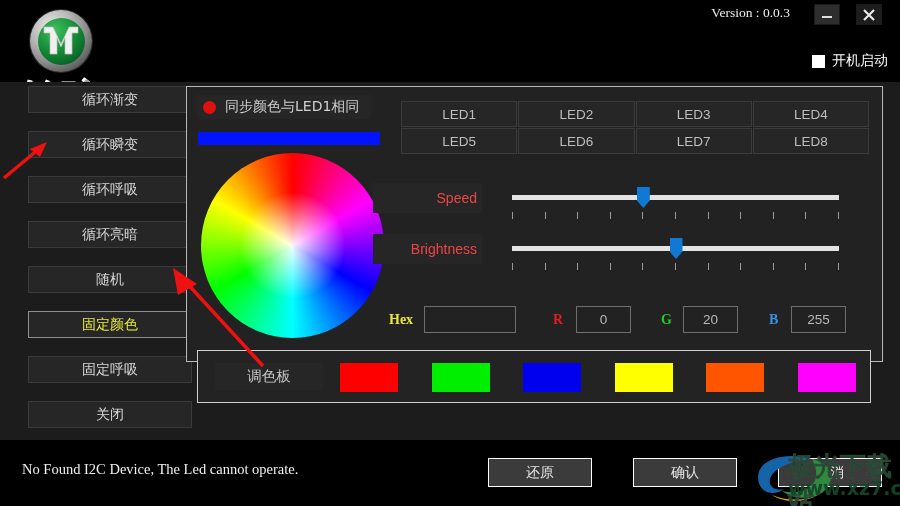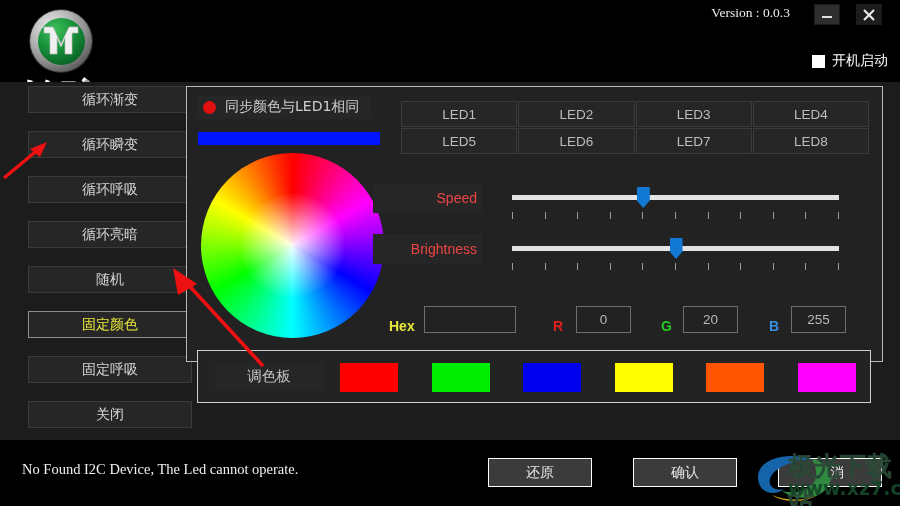--- a/index.html
+++ b/index.html
@@ -210,22 +210,21 @@
   .slider-ticks i {
     position: absolute; top: 0; width: 1px; height: 7px; background: #9a9a9a;
   }
 
   
   .hexrow {
     position: absolute; left: 186px; top: 219px; width: 674px; height: 30px;
   }
   .fld-label {
     position: absolute; top: 6px; font-size: 14px; font-weight: bold;
-    font-family: Liberation Sans, sans-serif;
-    margin-top: 6px;
+    font-family: Liberation Serif, serif;
   }
   .fld-box {
     position: absolute; top: 0;
     height: 27px;
     border: 1px solid #6e6e6e;
     background: #222222;
     color: #b9b9b9;
     font-size: 13.5px;
     display: flex; align-items: center; justify-content: center;
     cursor: text;

